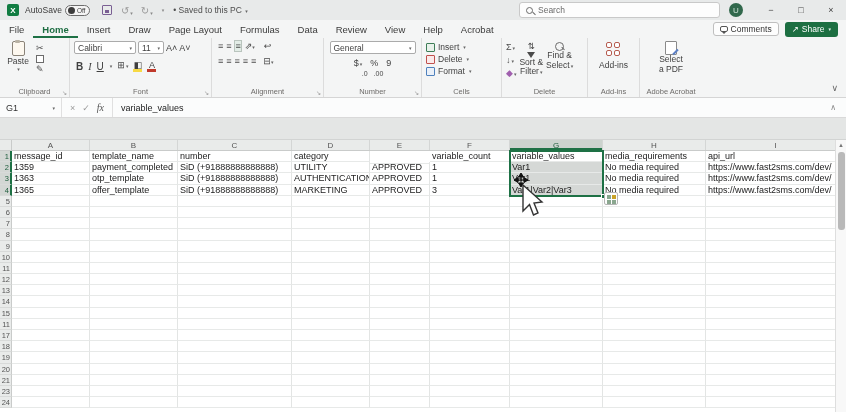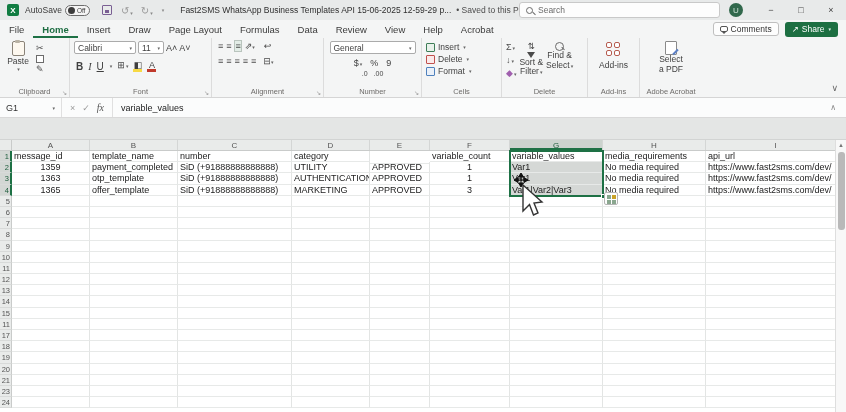--- a/index.html
+++ b/index.html
@@ -134,21 +134,21 @@
   .colheaders { display:flex; height:11px; background:#e9ebea; border-bottom:1px solid #c9cbca; }
   .corner { width:12px; flex:none; border-right:1px solid #c9cbca; background:#e9ebea; }
   .colhdr { flex:none; text-align:center; font-size:8px; color:#555; border-right:1px solid #d4d6d5; line-height:11px; }
   .colhdr.sel { background:#ccd3ce; box-shadow:inset 0 -2px 0 #1e7145; color:#1c5c3b; }
   .grid-row { display:flex; height:11.2px; }
   .rowhdr { width:12px; flex:none; background:#e9ebea; border-right:1px solid #c9cbca; border-bottom:1px solid #d8dad9;
     font-size:7.5px; color:#555; text-align:right; padding-right:1px; line-height:11px; }
   .rowhdr.sel { background:#d3d7d4; border-right:2px solid #1e7145; color:#1c5c3b; }
   .cell { flex:none; border-right:1px solid #e3e5e4; border-bottom:1px solid #e7e9e8; font-size:9px;
     line-height:10.5px; color:#222; padding:0 2px; white-space:nowrap; overflow:hidden; }
-  .cell.num { text-align:center; }
+  .cell.num { text-align:left; }
   .cell.sel-cell { background:#d5d8d6; }
   .cell.active-cell { background:#fff; }
   .sel-overlay { position:absolute; left:509px; top:10px; width:95px; height:46.5px;
     border:2px solid #1e7145; pointer-events:none; }
   .fill-handle { position:absolute; left:601px; top:54px; width:5px; height:5px; background:#1e7145; border:1px solid #fff; }
   .qa-btn { position:absolute; left:604px; top:52px; width:14px; height:13px; background:#fdfdfd;
     border:1px solid #b5b5b5; border-radius:2px; display:grid; grid-template-columns:4px 4px; grid-template-rows:4px 4px;
     gap:1px; padding:1.5px; }
   .qa-btn span { background:#8aa78f; }
   .qa-btn span:nth-child(2) { background:#c9a227; }
@@ -178,21 +178,20 @@
       <span>↺</span>
       <span class="dd">▾</span>
     </span>
   <span class="qat-btn dim">
       <span>↻</span>
       <span class="dd">▾</span>
     </span>
   <span class="qat-btn dim">
       <span class="dd">▾</span>
     </span>
-  <span class="doc-title">Fast2SMS WhatsApp Business Templates API 15-06-2025 12-59-29 p...</span>
   <span class="saved">
     <span>•</span>
     <span>Saved to this PC</span>
     <span class="dd">▾</span>
   </span>
   <div class="search-box">
     <span class="mag"></span>
     <span>Search</span>
   </div>
   <div class="avatar">U</div>

